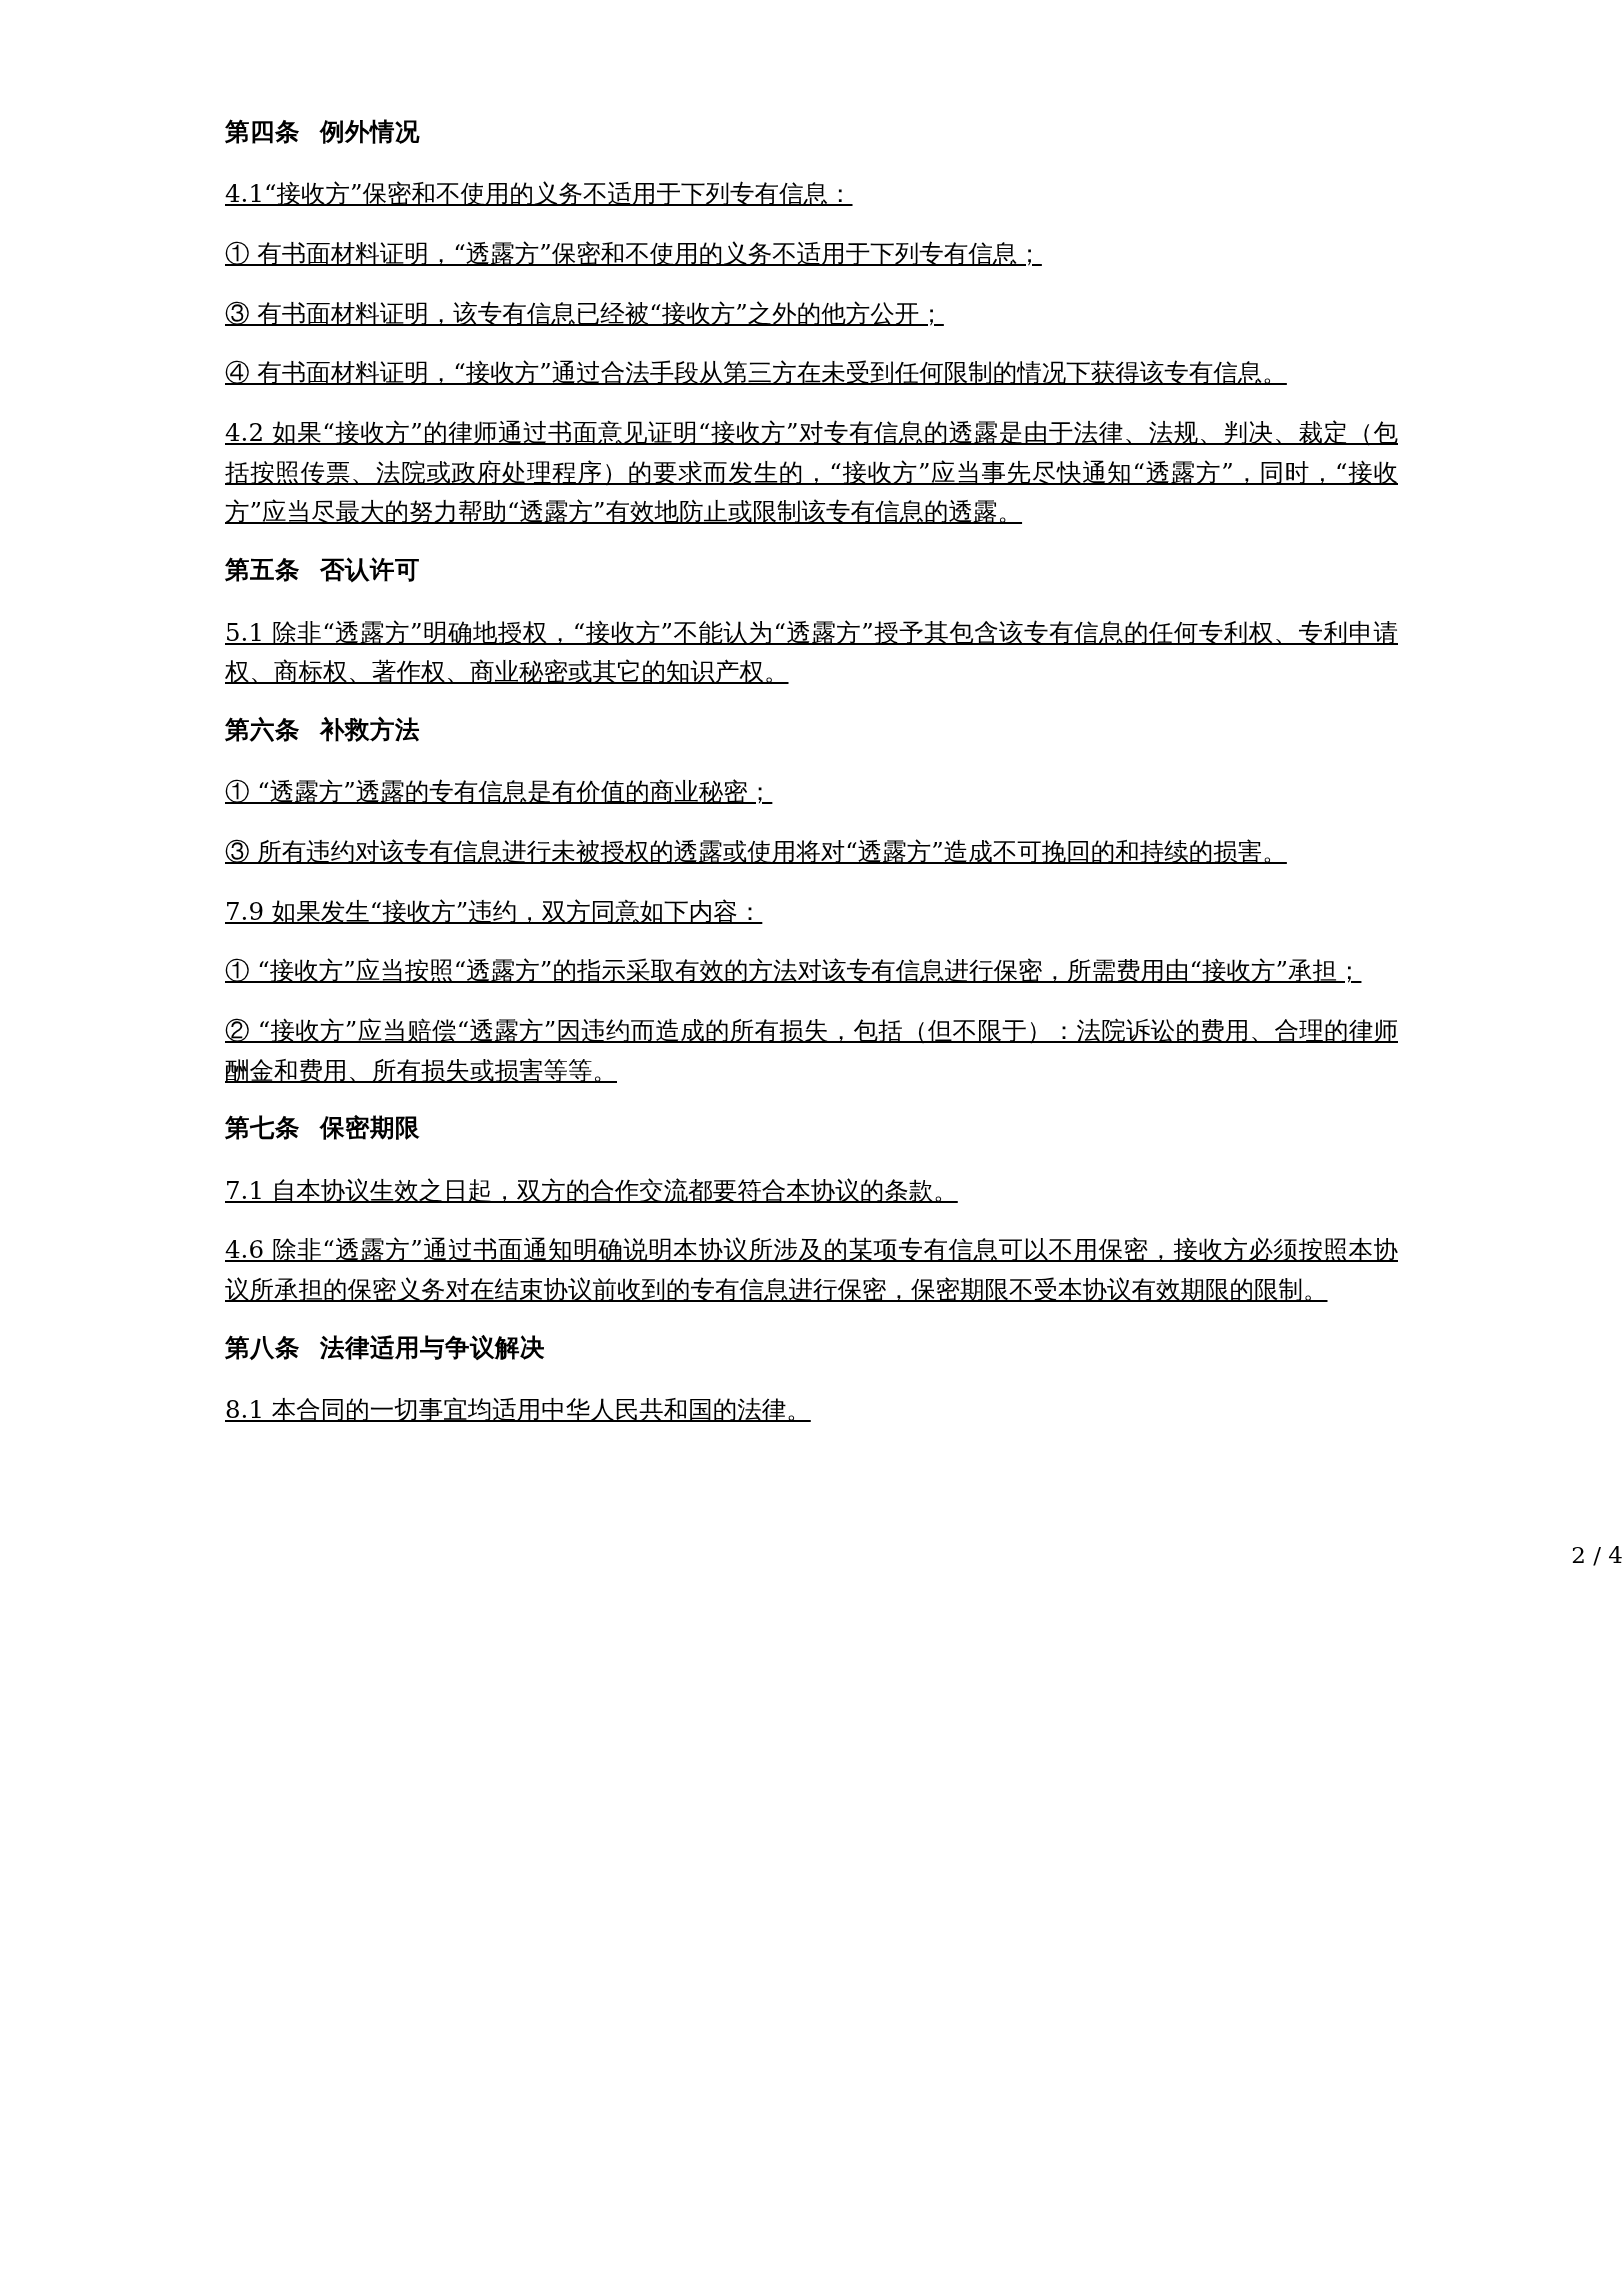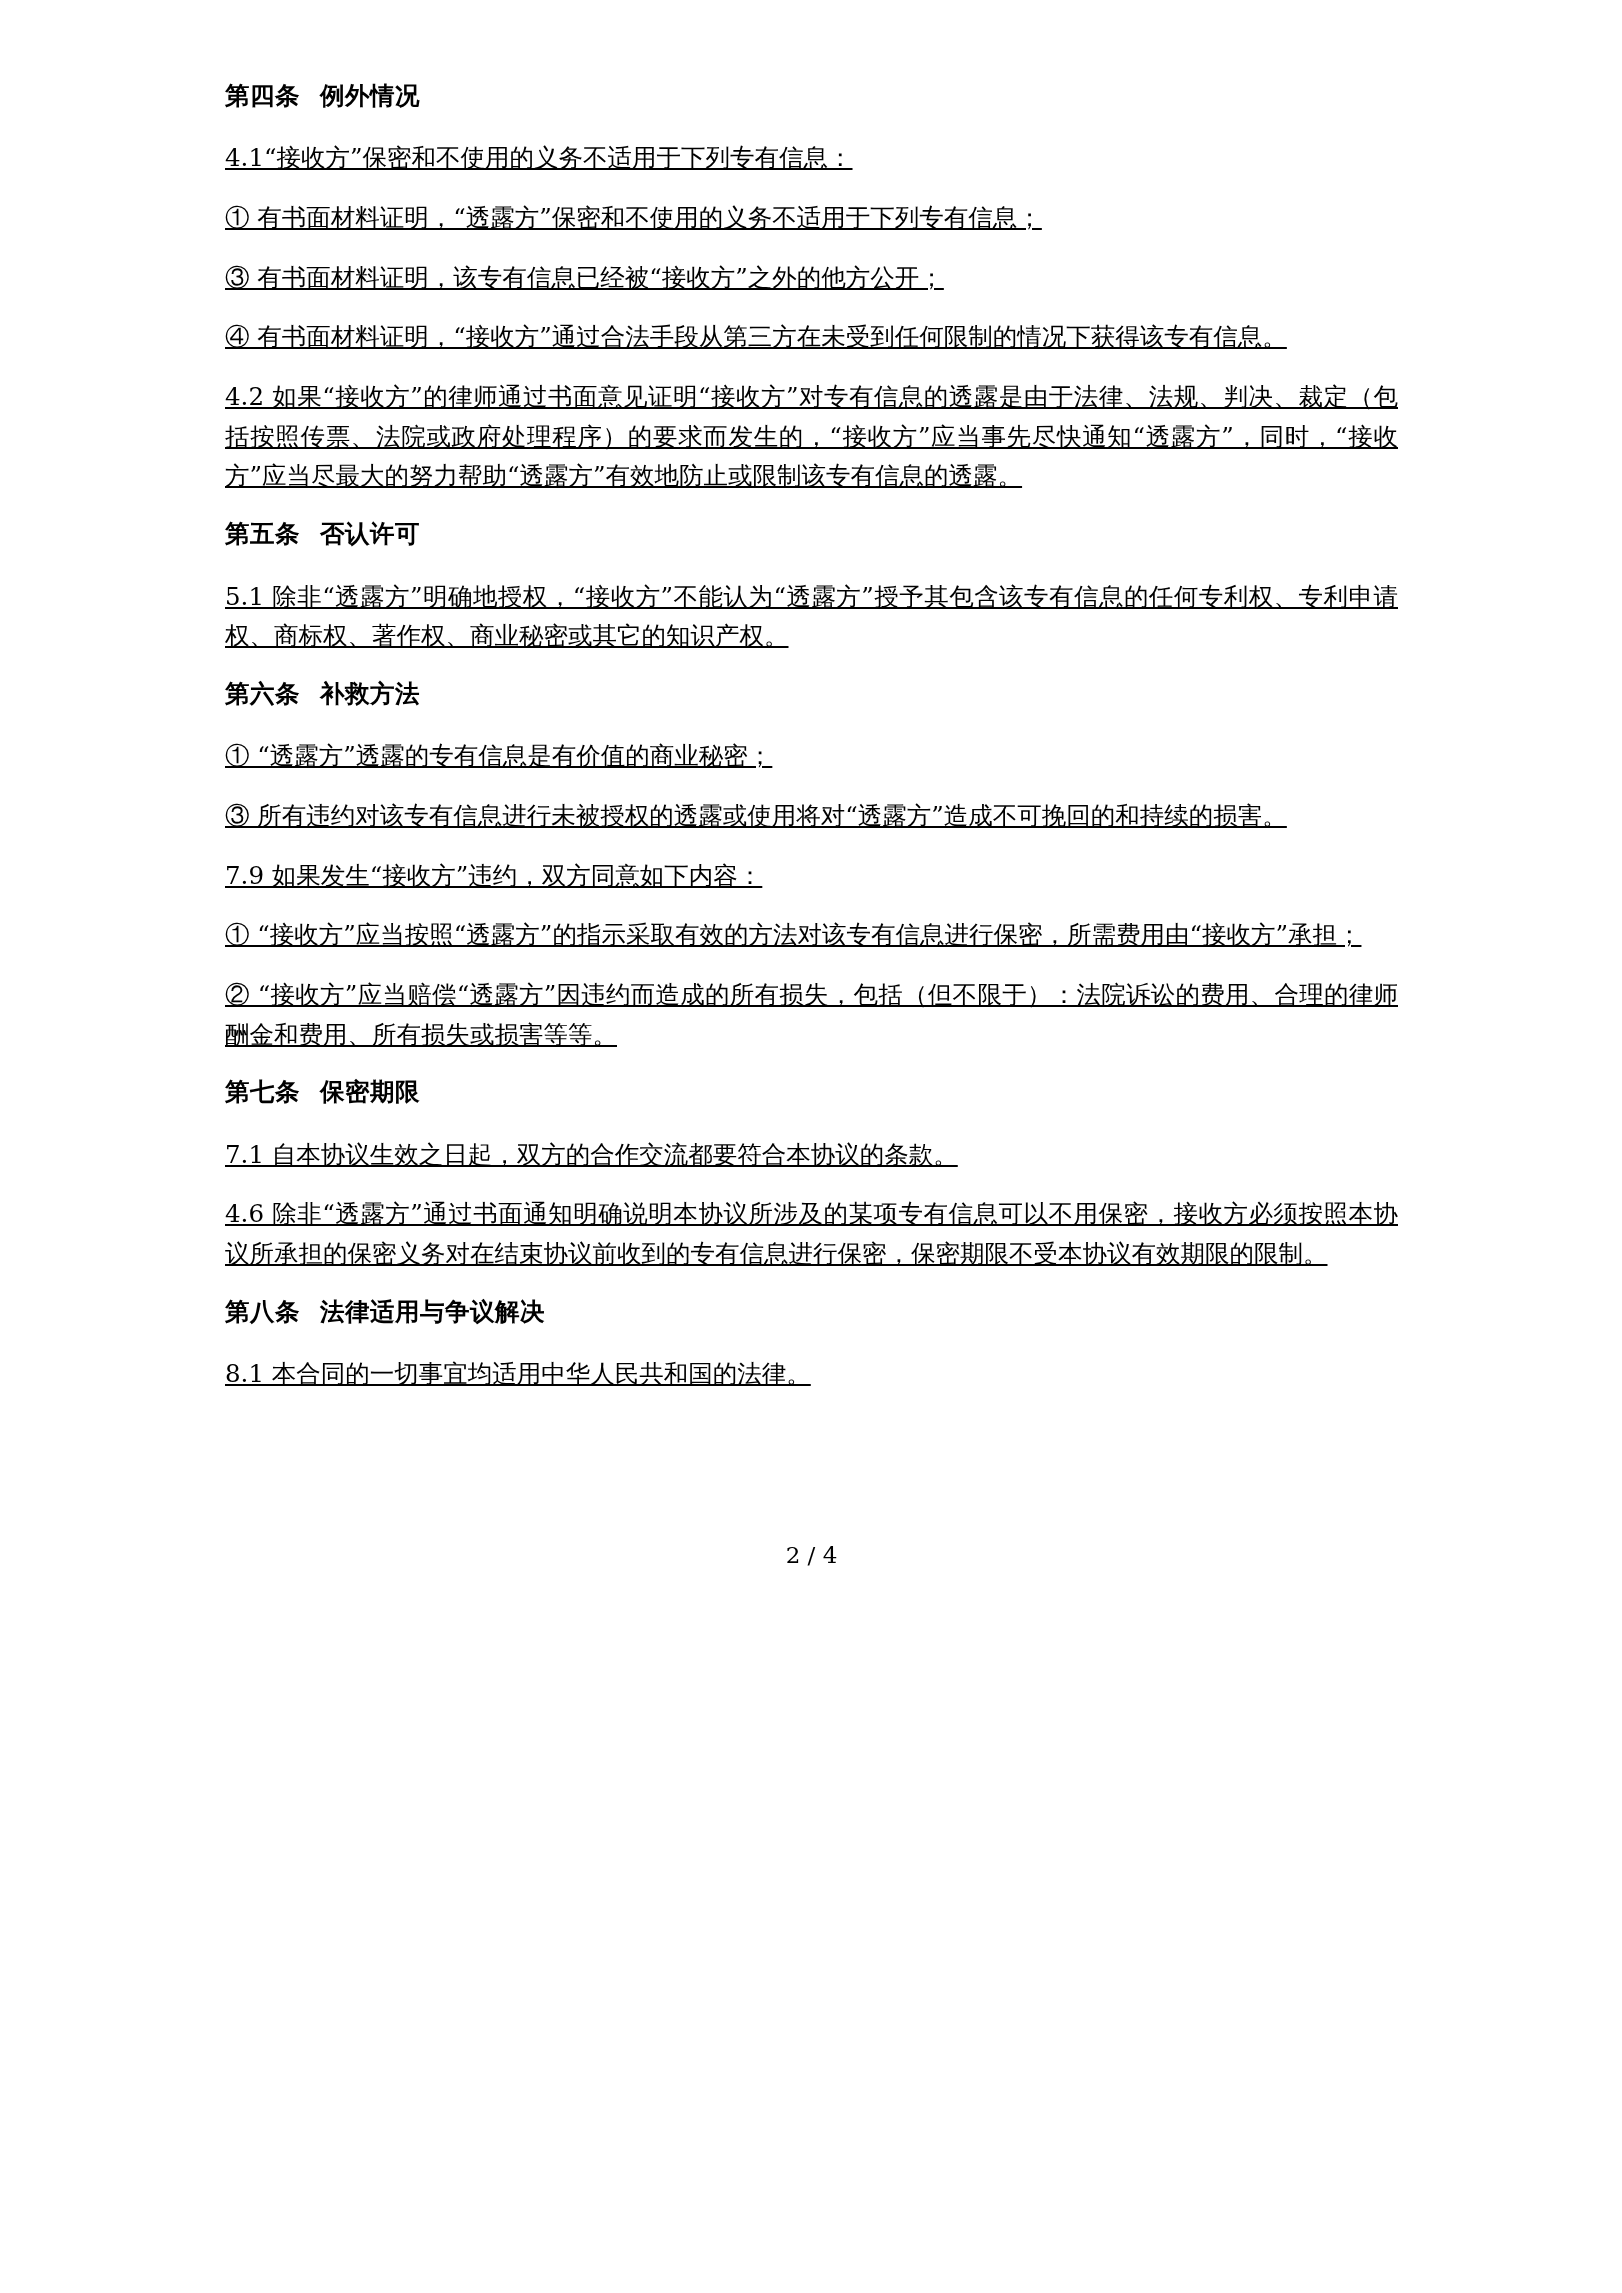--- a/index.html
+++ b/index.html
@@ -11,21 +11,21 @@
     width: 1623px;
     height: 2294px;
     font-family: "DejaVu Serif", "Liberation Serif", serif;
     color: #000000;
     position: relative;
   }
   .page {
     box-sizing: border-box;
     width: 1623px;
     height: 1652px;
-    padding: 78px 225px 0 225px;
+    padding: 114px 225px 0 225px;
     position: relative;
   }
   .doc-body {
     width: 1173px;
   }
   h2.section-heading {
     font-family: "DejaVu Sans", "Liberation Sans", sans-serif;
     font-size: 24.5px;
     font-weight: bold;
     letter-spacing: 0.5px;
@@ -43,21 +43,21 @@
     padding: 0;
     text-align: justify;
     text-justify: inter-ideograph;
     text-decoration: underline;
   }
   .footer {
     position: absolute;
     left: 0;
     right: 0;
     bottom: 84px;
-    text-align: center;
+    text-align: right;
     font-size: 23px;
     font-family: "DejaVu Serif", "Liberation Serif", serif;
   }
   .heading-gap {
     margin-top: 7.3px;
   }
 </style>
 </head>
 <body>
 

